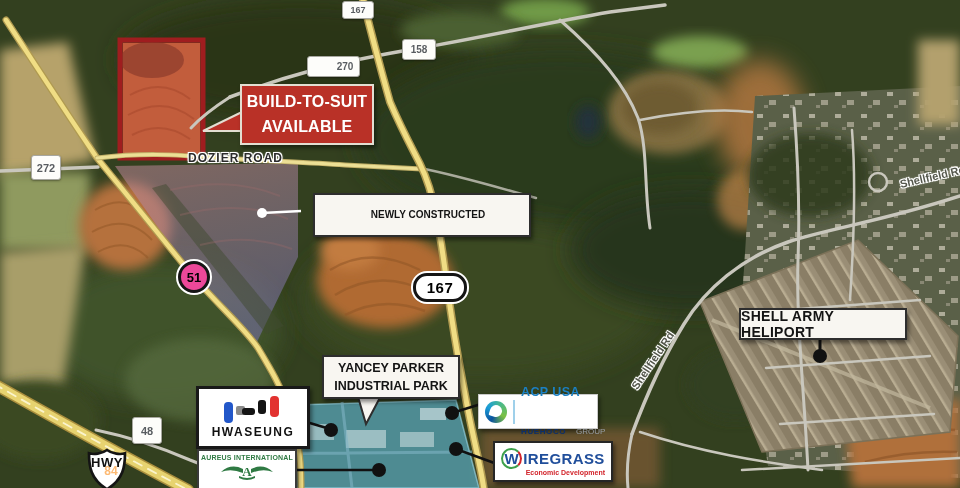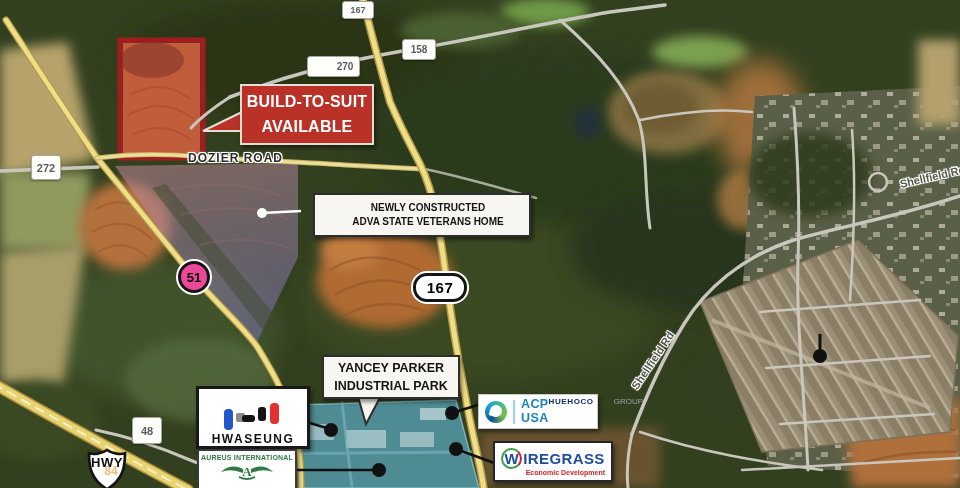--- a/index.html
+++ b/index.html
@@ -39,21 +39,21 @@
           color:#141414;font-weight:bold;box-shadow:2px 3px 4px rgba(0,0,0,.45);}
   #bts-box{left:240px;top:84px;width:130px;height:57px;background:#b93127;border:2px solid #e3ded2;
           color:#fff;font-size:16px;line-height:1.55;letter-spacing:.2px;}
   #vet-box{left:313px;top:193px;width:202px;height:40px;font-size:10px;line-height:1.45;padding-left:12px;}
   #heli-box{left:739px;top:308px;width:164px;height:28px;font-size:14px;letter-spacing:.3px;}
   #yancey-box{left:322px;top:355px;width:134px;height:40px;font-size:12.5px;line-height:1.45;}
 
   
   .logo-box{position:absolute;z-index:5;background:#fff;box-shadow:2px 3px 4px rgba(0,0,0,.45);}
   #hwaseung-box{left:196px;top:386px;width:108px;height:57px;border:3px solid #191919;
-          display:flex;flex-direction:column;align-items:center;justify-content:flex-end;gap:2px;}
+          display:flex;flex-direction:column;align-items:center;justify-content:center;gap:2px;}
   .hs-mark{position:relative;width:62px;height:27px;}
   .hs-bar{position:absolute;border-radius:4px;}
   .hs-blue{left:2px;top:6px;width:9px;height:21px;background:#2257c9;}
   .hs-grey{left:14px;top:10px;width:9px;height:9px;background:#8a8a8a;border-radius:2px;}
   .hs-black-h{left:20px;top:12px;width:13px;height:7px;background:#141414;border-radius:3px;}
   .hs-black-v{left:36px;top:4px;width:8px;height:14px;background:#141414;border-radius:3px;}
   .hs-red{left:48px;top:0;width:9px;height:21px;background:#e23230;}
   .hs-name{font-size:12px;font-weight:bold;color:#111;letter-spacing:1.5px;transform:scaleY(1.1);}
 
   #aureus-box{left:197px;top:449px;width:96px;height:43px;border:2px solid #3a3a3a;
@@ -64,25 +64,25 @@
           font-family:"Liberation Serif",serif;font-size:13px;font-weight:bold;color:#2f7a43;}
 
   #acp-box{left:478px;top:394px;width:120px;height:35px;border:1px solid #c9c9c9;
           display:flex;align-items:center;gap:6px;padding:0 6px;box-sizing:border-box;}
   .acp-icon{width:22px;height:22px;border-radius:50%;flex:0 0 auto;
           background:conic-gradient(from 210deg,#0b539e,#1a9cd8,#49b98c,#7cc142,#0b539e);
           position:relative;}
   .acp-icon::after{content:"";position:absolute;left:5px;top:4px;width:12px;height:12px;
           background:#fff;border-radius:50% 50% 50% 10%;transform:rotate(18deg);}
   .acp-divider{width:2px;height:24px;background:#9fd0ea;flex:0 0 auto;}
-  .acp-text{display:flex;line-height:1.1;}
+  .acp-text{display:flex;flex-direction:column;line-height:1.1;gap:29px;}
   .acp-name{font-size:12.5px;font-weight:bold;color:#1b80c4;letter-spacing:.4px;}
   .acp-group{font-size:8px;}
   .acp-group .b{font-weight:bold;color:#0b2e6b;letter-spacing:.6px;}
-  .acp-group .g{color:#9aa0a6;margin-left:20px;}
+  .acp-group .g{color:#9aa0a6;margin-left:10px;}
 
   #wiregrass-box{left:493px;top:441px;width:116px;height:37px;border:2px solid #262626;
           display:flex;flex-direction:column;align-items:center;justify-content:center;}
   .wg-name{font-size:15px;font-weight:bold;color:#204e9b;letter-spacing:.4px;line-height:1;
           display:flex;align-items:center;}
   .wg-w{display:inline-flex;align-items:center;justify-content:center;width:17px;height:17px;
           border:2px solid #3da04b;border-right-color:#d2232a;border-radius:50%;margin-right:1px;}
   .wg-tagline{font-size:7px;font-weight:bold;color:#d2232a;align-self:flex-end;margin-right:6px;}
 </style>
 </head>
@@ -255,21 +255,23 @@
   <div class="roadname halo" id="dozier-label">DOZIER ROAD</div>
   <div class="roadname halo" id="shellfield-center">Shellfield Rd</div>
   <div class="roadname halo" id="shellfield-right">Shellfield Rd</div>
 
   <div class="callout" id="bts-box">
     <span>BUILD-TO-SUIT</span>
     <span>AVAILABLE</span>
   </div>
   <div class="callout" id="vet-box">
     <span>NEWLY CONSTRUCTED</span>
-    <span>ADVA STATE VETERANS HOME</span>
+  </div>
+  <div class="callout" id="heli-box">
+    <span>SHELL ARMY HELIPORT</span>
   </div>
   <div class="callout" id="yancey-box">
     <span>YANCEY PARKER</span>
     <span>INDUSTRIAL PARK</span>
   </div>
 
   <div class="logo-box" id="hwaseung-box">
     <div class="hs-mark">
       <div class="hs-bar hs-blue"></div>
       <div class="hs-bar hs-grey"></div>

